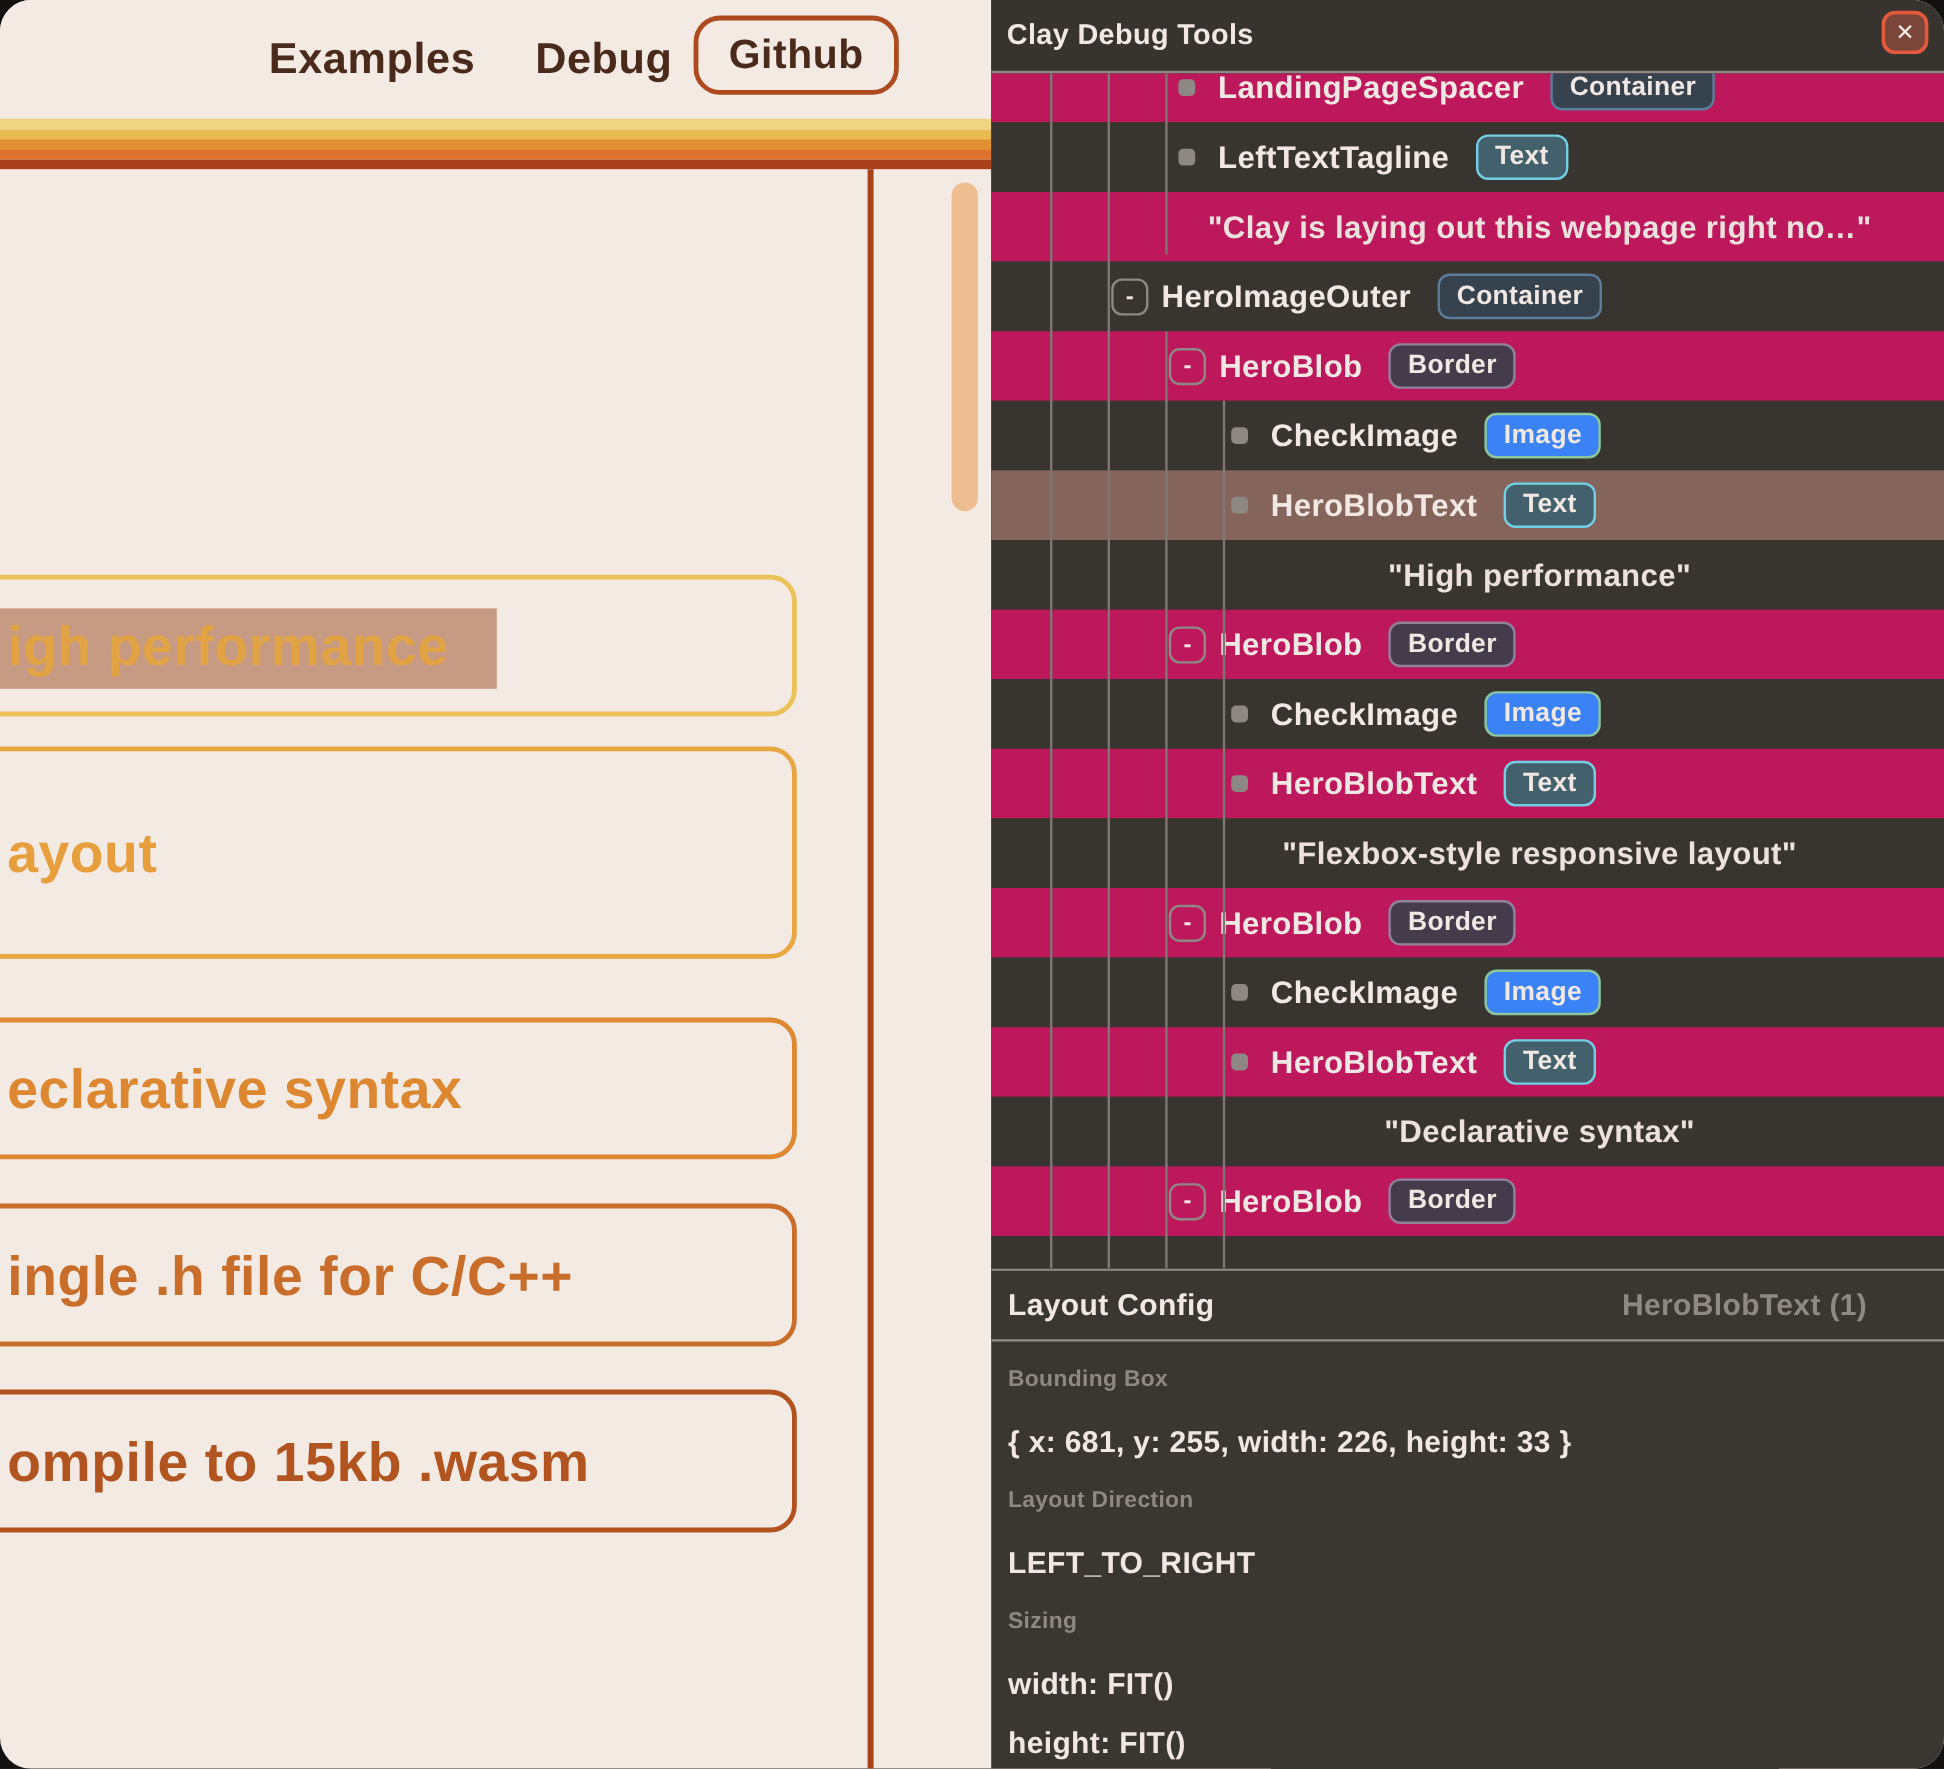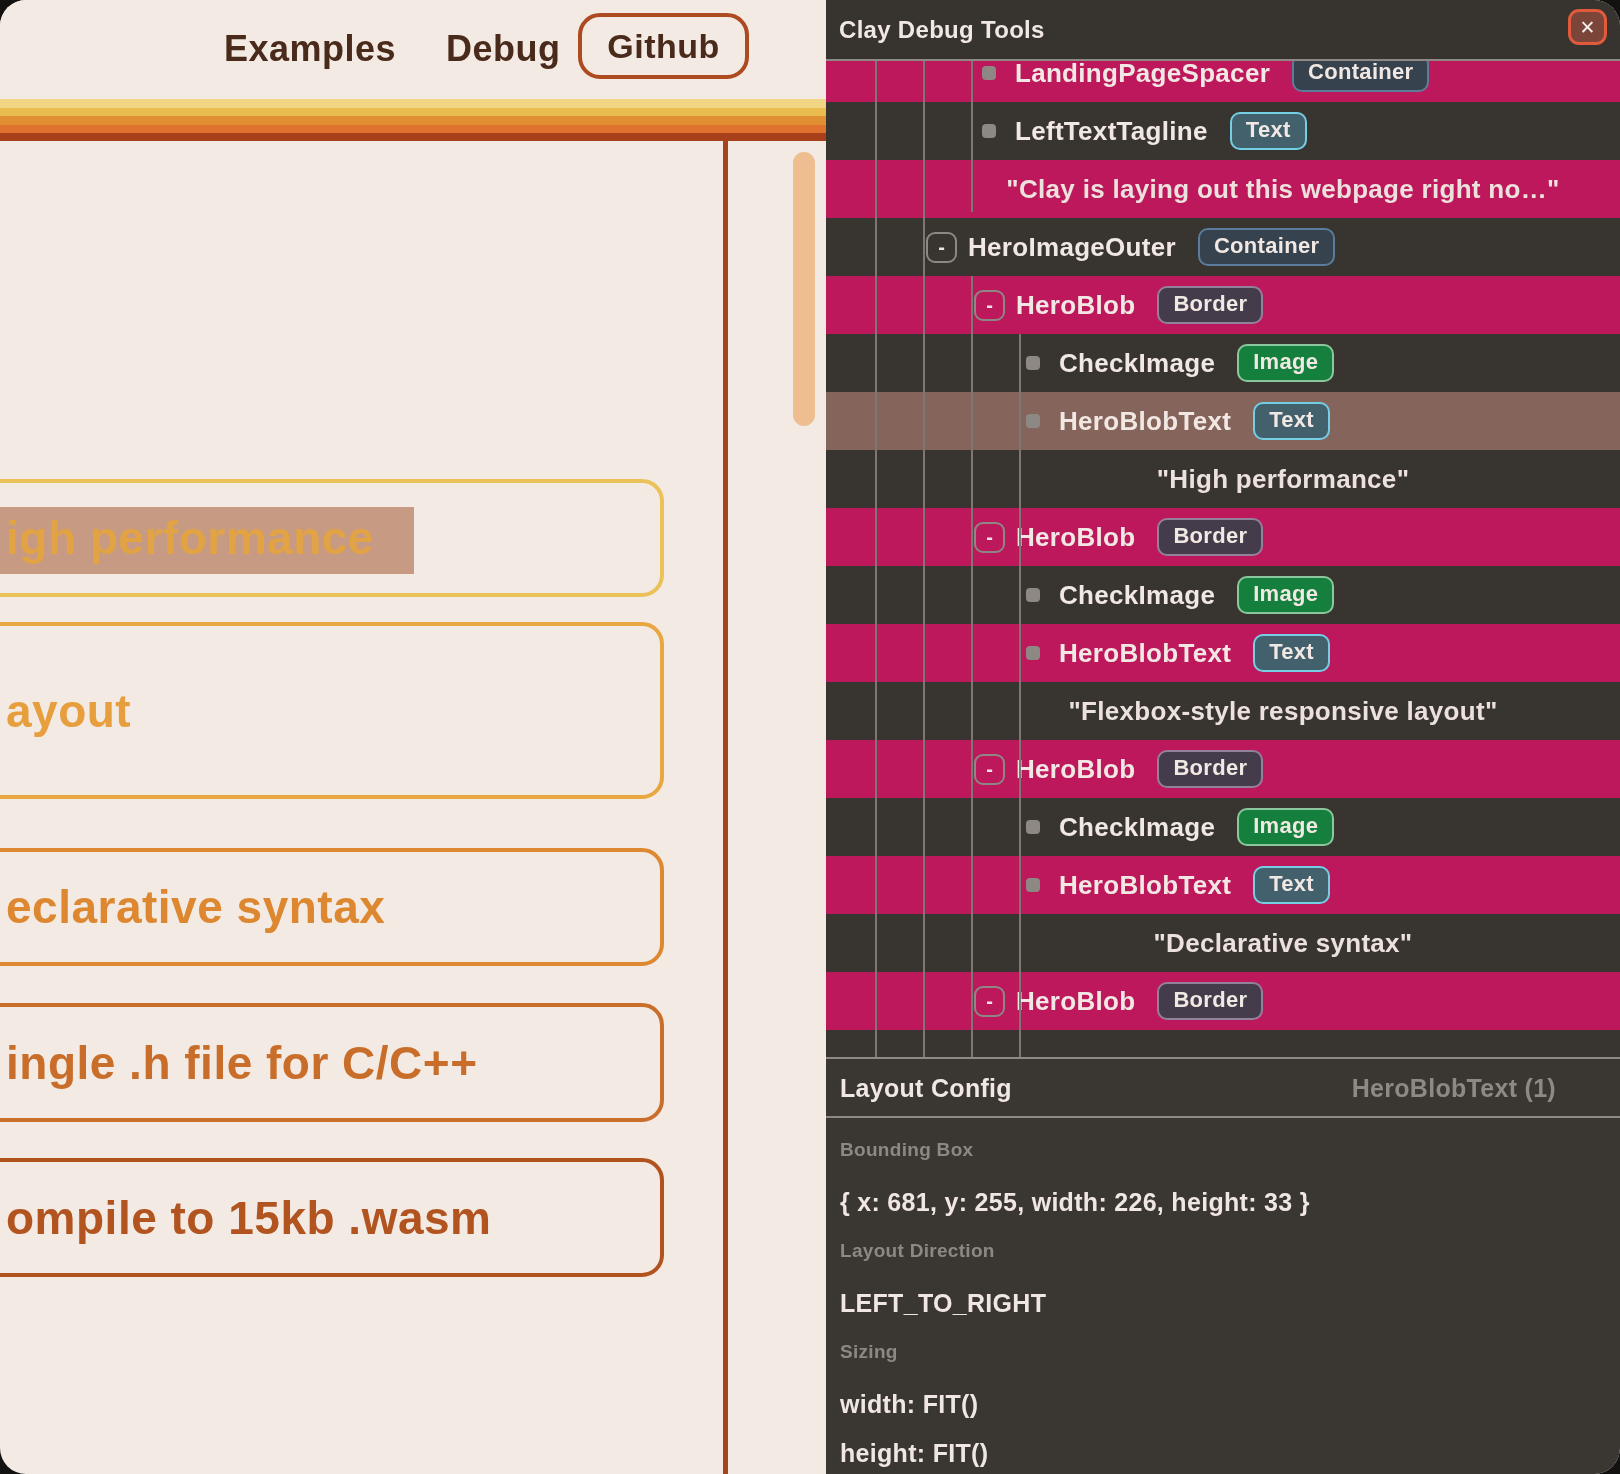--- a/index.html
+++ b/index.html
@@ -60,21 +60,21 @@
   .lvl-c{padding-left:200px;}
   .cbox{width:31px;height:31px;border:2px solid #8d8883;border-radius:9px;box-sizing:border-box;
         display:flex;align-items:center;justify-content:center;margin-right:11px;flex:none;
         color:#efe5e0;font-size:20px;font-weight:bold;line-height:1;}
   .bullet{width:14px;height:14px;border-radius:4px;background:#8d8883;margin-right:19px;flex:none;}
   .ename{font-size:26px;font-weight:bold;color:#f2e8e3;letter-spacing:.3px;white-space:nowrap;}
   .badge{margin-left:22px;padding:3px 14px 5px;border:2px solid;border-radius:10px;
          font-size:22px;font-weight:bold;letter-spacing:.3px;white-space:nowrap;}
   .b-container{background:#36424d;border-color:#5b7d9b;}
   .b-text{background:#42616c;border-color:#74cfe4;}
-  .b-image{background:#15803d;border-color:#8cc69d;}
+  .b-image{background:#3b82f6;border-color:#8cc69d;}
   .b-border{background:#443c4b;border-color:#91819b;}
   .trow.quote{justify-content:center;padding-left:120px;}
   .qtext{font-size:26px;font-weight:bold;color:#ece1dc;letter-spacing:.3px;white-space:nowrap;}
   .guide{position:absolute;width:2px;background:#7c7772;z-index:3;}
 
   .config-bar{position:absolute;left:0;top:1057px;width:100%;height:61px;background:#3a3631;
       border-top:2px solid #8e8984;border-bottom:2px solid #8e8984;box-sizing:border-box;}
   .config-title{position:absolute;left:14px;top:15px;font-size:25px;font-weight:bold;color:#f2e8e3;letter-spacing:.3px;}
   .config-sel{position:absolute;right:64px;top:15px;font-size:25px;font-weight:bold;color:#8e8984;letter-spacing:.3px;}
   .cfg-label{position:absolute;left:14px;font-size:19px;font-weight:bold;color:#8e8883;letter-spacing:.3px;}

